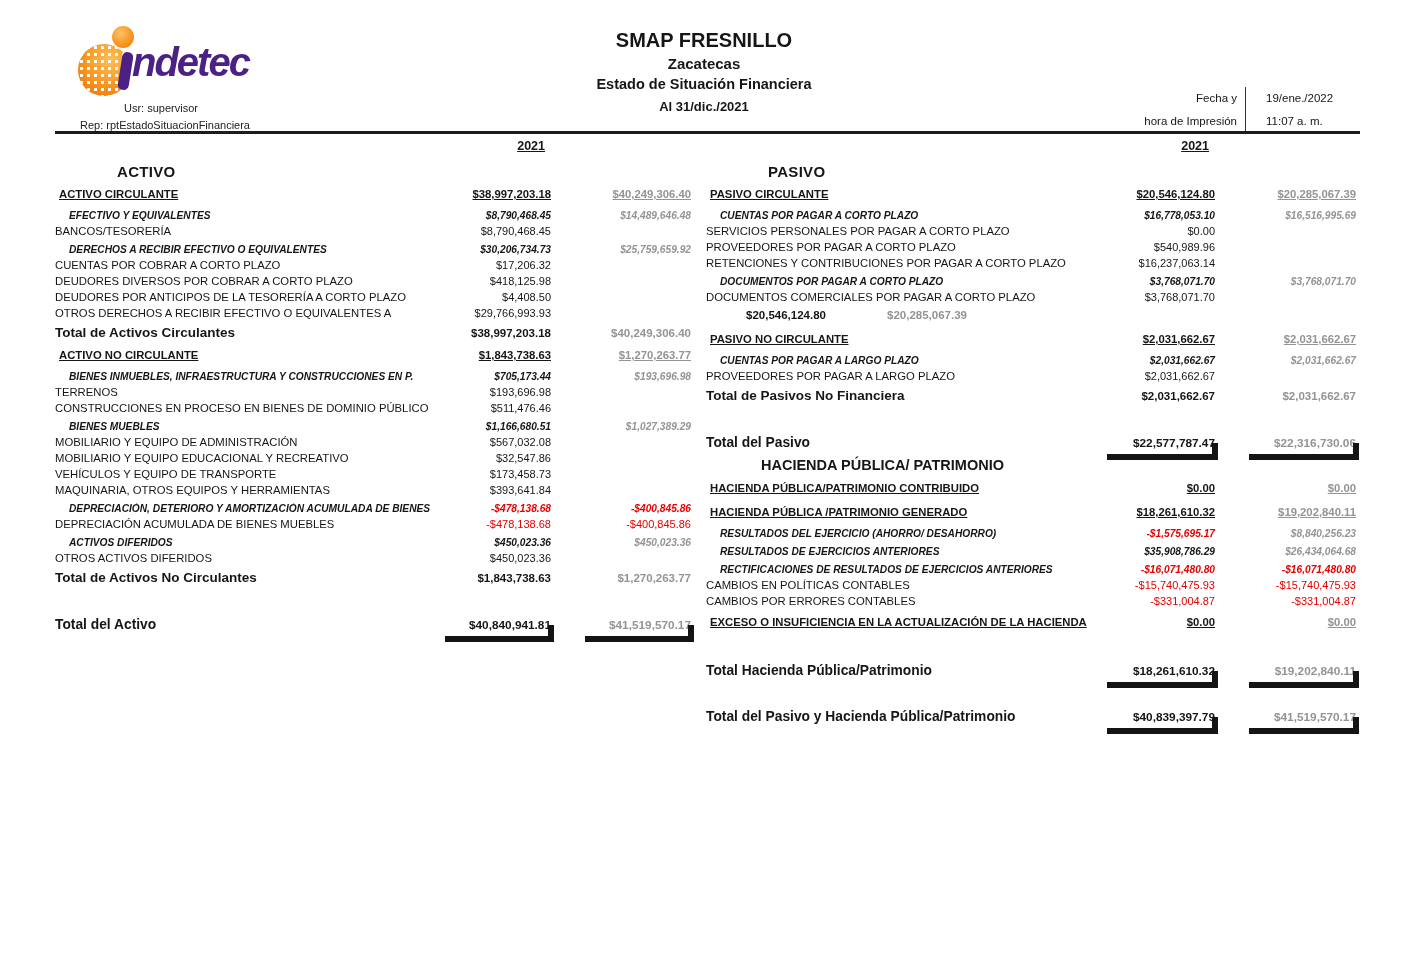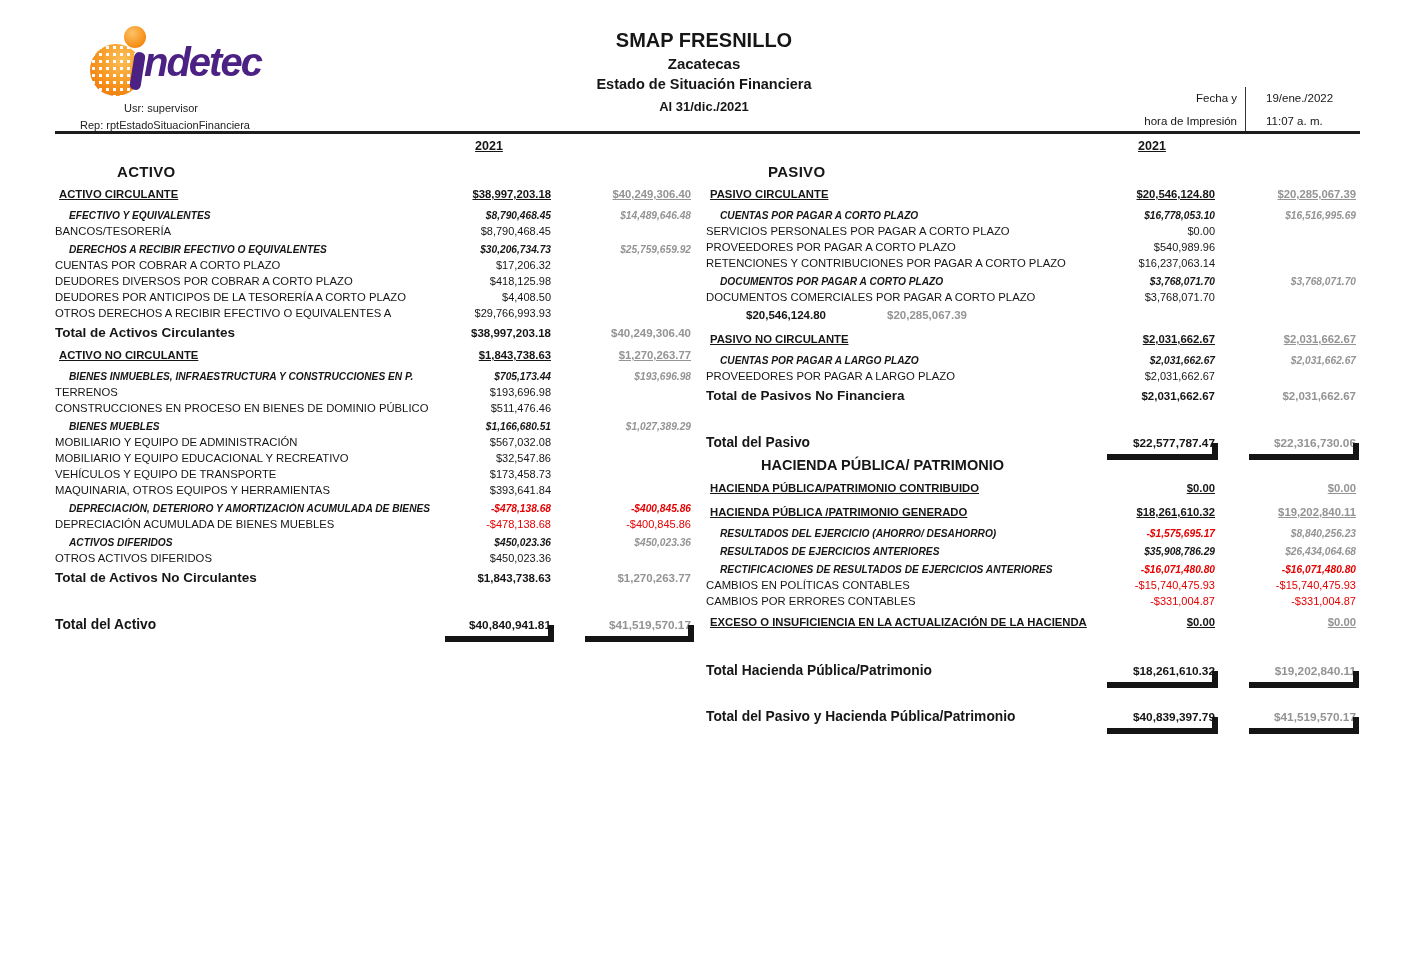--- a/index.html
+++ b/index.html
@@ -1,21 +1,21 @@
 <!DOCTYPE html>
 <html><head>
 <meta charset="utf-8">
 <style>
   * { margin:0; padding:0; box-sizing:border-box; }
   html,body { width:1408px; height:957px; background:#ffffff; overflow:hidden;
     font-family:"Liberation Sans","DejaVu Sans",sans-serif; color:#161616; }
   .page { position:relative; width:1408px; height:957px; background:#fff; }
 
   
-  .logo { position:absolute; left:86px; top:26px; width:260px; height:74px;text-align:right; }
+  .logo { position:absolute; left:74px; top:26px; width:260px; height:74px;text-align:right; }
   .logo-ball { position:absolute; left:4px; top:18px; width:52px; height:52px; border-radius:50%;
      background-image:
        radial-gradient(#ffffff 1.4px, rgba(255,255,255,0) 1.9px),
        radial-gradient(circle at 62% 30%, #fdbf57 0%, #f7941e 55%, #ee6a00 100%);
      background-size:7px 7px, 100% 100%; }
   .logo-dot { position:absolute; left:38px; top:0px; width:22px; height:22px; border-radius:50%;
      background:radial-gradient(circle at 38% 32%, #fdc267, #f7941e 60%, #ef7000); }
   .logo-stem { position:absolute; left:46px; top:26px; width:11px; height:38px; border-radius:5px;
      background:#4b2184; transform:rotate(9deg); }
   .logo-text { position:absolute; left:58px; top:14px; font-size:40px; font-weight:bold;
@@ -42,21 +42,21 @@
   .col.right { left:706px; width:650px; }
 
   .row { display:flex; align-items:baseline; }
   .row .lbl { flex:1; overflow:hidden; white-space:nowrap; }
   .row .v { white-space:nowrap; text-align:right; }
   .row .v1 { width:118px; } .row .v2 { width:140px; }
   .col.right .row .v1 { width:120px; } .col.right .row .v2 { width:141px; }
 
   .yearrow { display:flex; height:20px; font-size:12.5px; font-weight:bold; }
   .yearrow .sp { flex:1; }
-  .yearrow .v1 { width:118px; text-align:center; }
+  .yearrow .v1 { width:118px; text-align:right; }
   .col.right .yearrow .v1 { width:120px; }
   .yearrow .v1 span { text-decoration:underline; padding-right:6px; }
   .yearrow .v2 { width:140px; } .col.right .yearrow .v2 { width:141px; }
 
   .titlerow { height:24px; font-size:15px; font-weight:bold; padding-left:62px;
     letter-spacing:.3px; display:flex; align-items:center; }
 
   .row.detail { height:16px; font-size:11.3px; }
   .row.detail .v { font-size:11px; }
 

